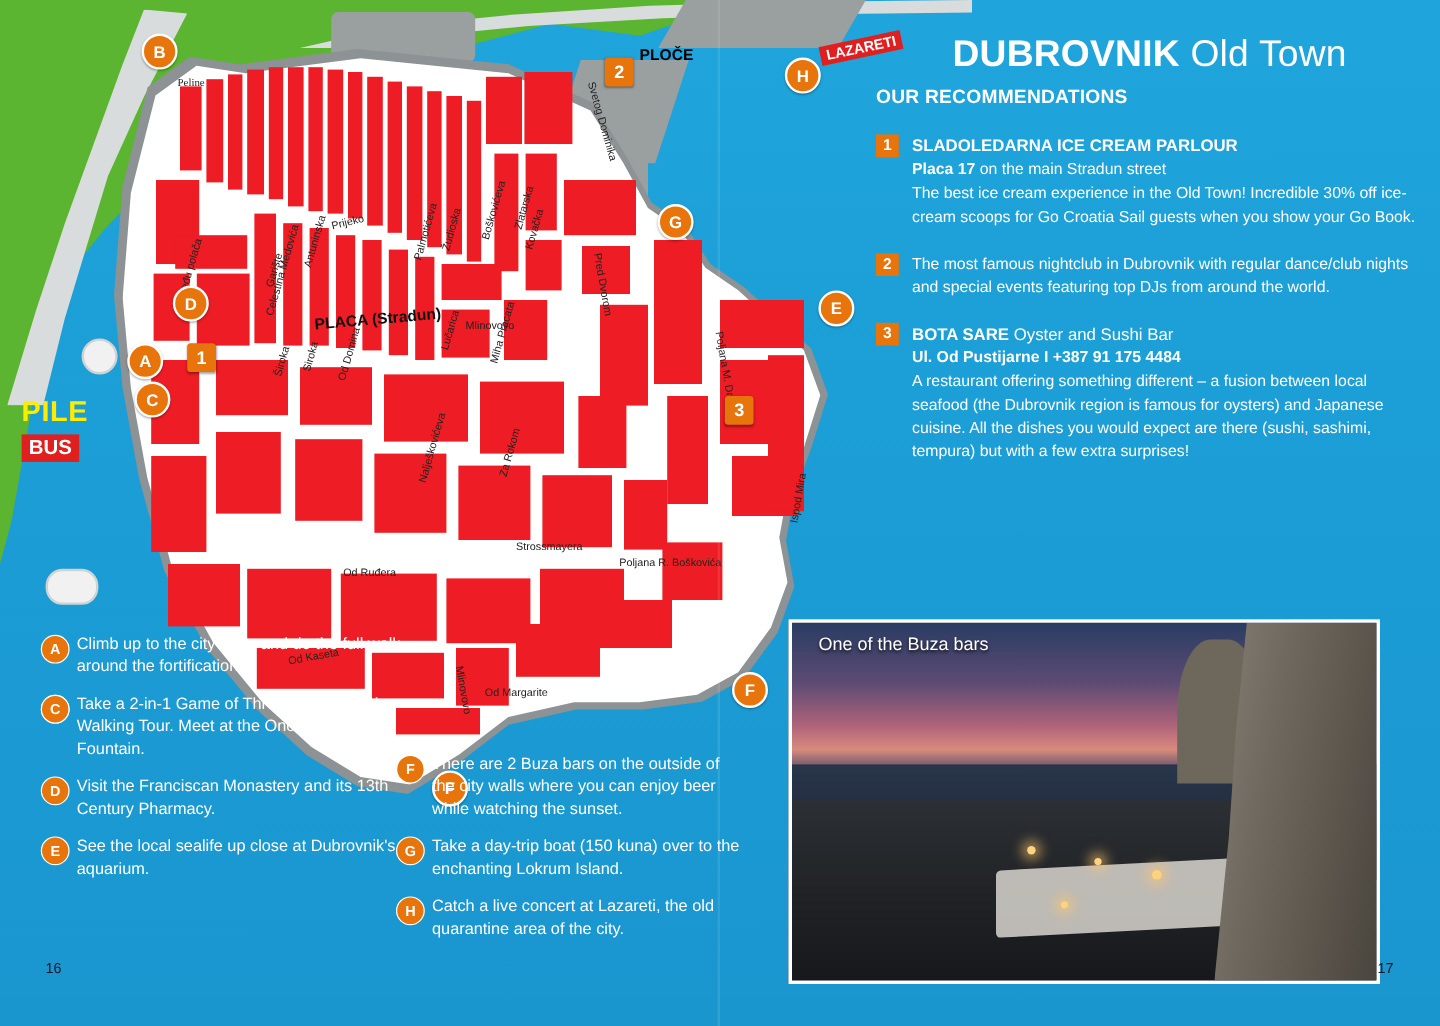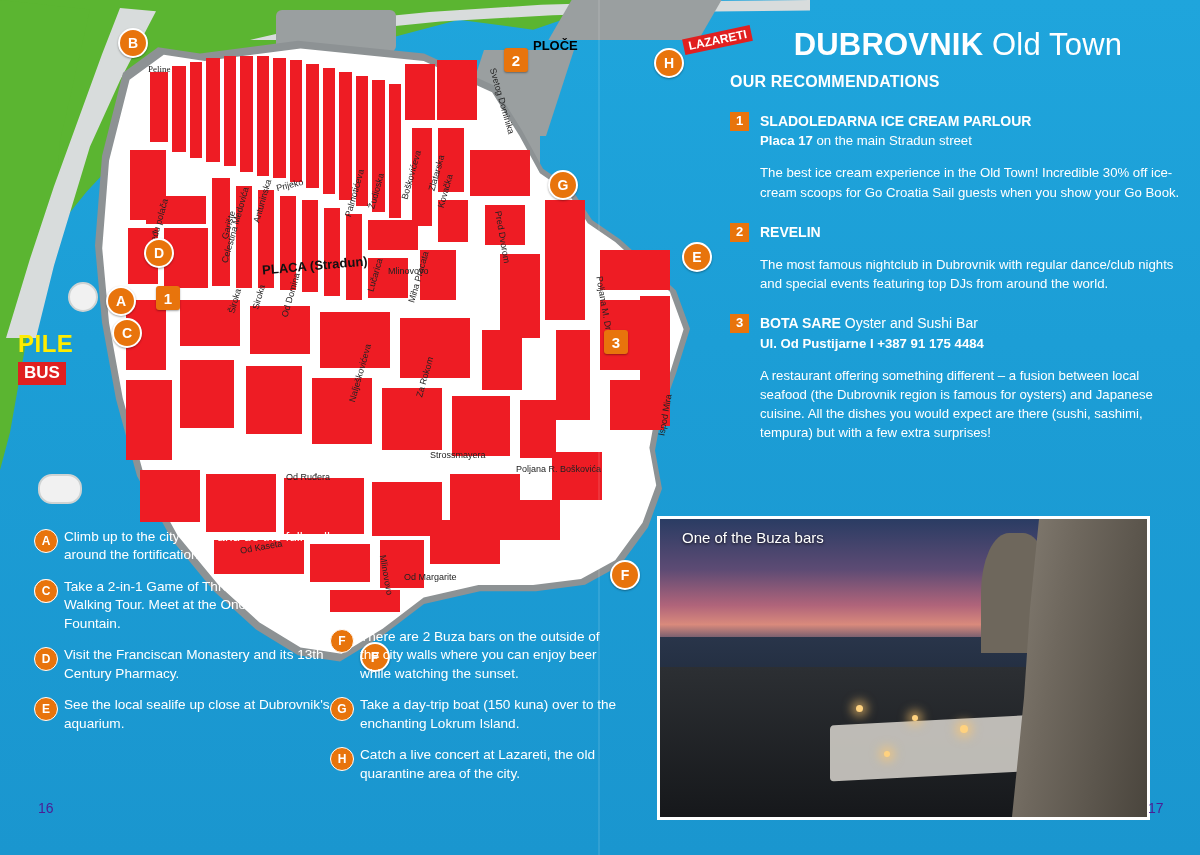--- a/index.html
+++ b/index.html
@@ -207,21 +207,21 @@
     color: #fff;
     font-weight: bold;
     font-size: 13px;
     display: flex;
     align-items: center;
     justify-content: center;
   }
   .rec .title { font-weight: bold; font-size: 14px; }
   .rec .title .thin { font-weight: normal; }
   .rec .addr { font-weight: bold; }
-  .rec .body { margin-top: 13px; }
+  .rec .body { margin-top: 1px; }
   
   .tips {
     position: absolute;
     left: 34px; top: 528px;
     width: 300px;
     color: #ffffff;
     font-size: 13.6px;
     line-height: 1.36;
   }
   .tip {
@@ -303,22 +303,22 @@
   }
   .ph-cap {
     position: absolute;
     left: 22px; top: 10px;
     color: #ffffff;
     font-size: 15px;
     text-shadow: 0 1px 3px rgba(0,0,0,.8);
   }
   .folio {
     position: absolute;
-    color: #4c1d95;
-    font-size: 14px;
+    color: #0f172a;
+    font-size: 12px;
   }
   .folio.left { left: 38px; top: 800px; }
   .folio.right { left: 1148px; top: 800px; }
   .spine {
     position: absolute;
     left: 598px; top: 0;
     width: 2px; height: 855px;
     background: rgba(255,255,255,.10);
   }
 </style>
@@ -467,21 +467,20 @@
 
     <div class="rec">
       <div class="num">1</div>
       <div class="title"><span>SLADOLEDARNA ICE CREAM PARLOUR</span><span class="thin"></span></div>
       <div><span class="addr">Placa 17</span><span> on the main Stradun street</span></div>
       <div class="body">The best ice cream experience in the Old Town! Incredible 30% off ice-cream scoops for Go Croatia Sail guests when you show your Go Book.</div>
     </div>
 
     <div class="rec">
       <div class="num">2</div>
-      <div class="title"><span>REVELIN</span><span class="thin"></span></div>
       <div class="body">The most famous nightclub in Dubrovnik with regular dance/club nights and special events featuring top DJs from around the world.</div>
     </div>
 
     <div class="rec">
       <div class="num">3</div>
       <div class="title"><span>BOTA SARE</span><span class="thin"> Oyster and Sushi Bar</span></div>
       <div><span class="addr">Ul. Od Pustijarne I +387 91 175 4484</span></div>
       <div class="body">A restaurant offering something different – a fusion between local seafood (the Dubrovnik region is famous for oysters) and Japanese cuisine. All the dishes you would expect are there (sushi, sashimi, tempura) but with a few extra surprises!</div>
     </div>
   </div>

